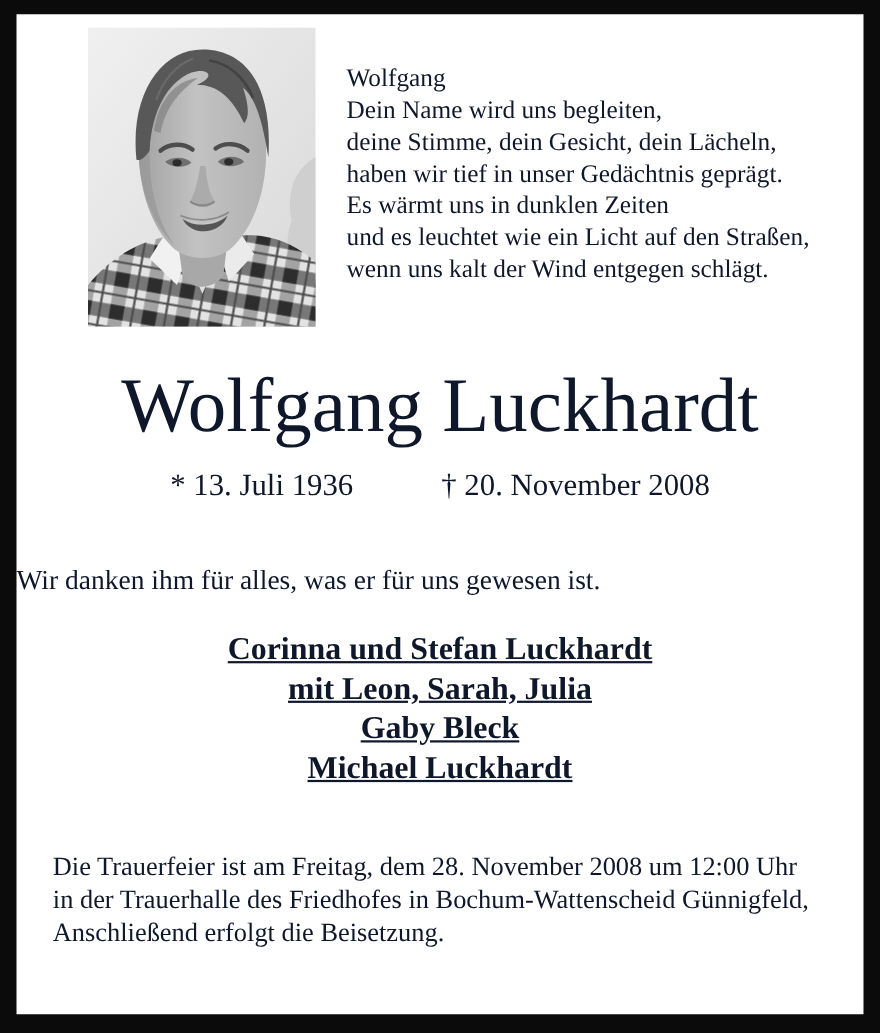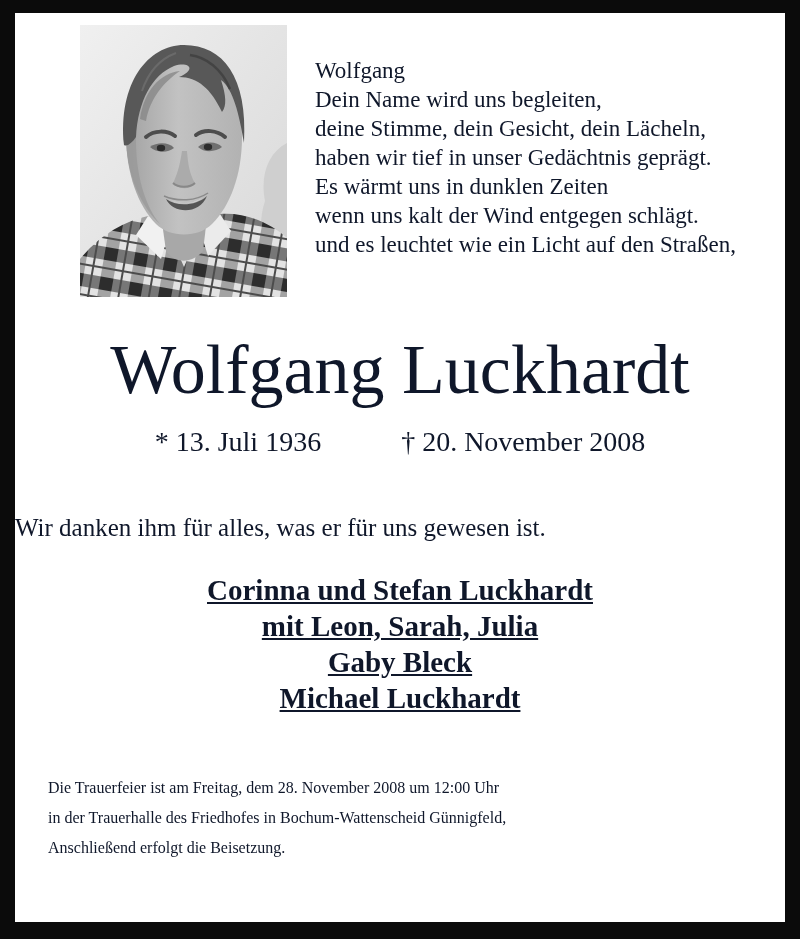--- a/index.html
+++ b/index.html
@@ -81,21 +81,21 @@
     text-align: center;
     font-size: 29px;
     font-weight: bold;
     line-height: 36px;
     text-decoration: underline;
   }
   .funeral {
     position: absolute;
     left: 48px;
     top: 773px;
-    font-size: 16px;
+    font-size: 24px;
     line-height: 30px;
     white-space: nowrap;
   }
 </style>
 </head>
 <body>
 
 <div class="page">
 
   <div class="frame"></div>
@@ -146,22 +146,22 @@
       <path d="M84,171 C98,177 116,176 128,168" stroke="#7d7d7d" stroke-width="1.5" fill="none" opacity="0.8"></path>
     </svg>
   </div>
 
   <div class="poem">
     <div>Wolfgang</div>
     <div>Dein Name wird uns begleiten,</div>
     <div>deine Stimme, dein Gesicht, dein Lächeln,</div>
     <div>haben wir tief in unser Gedächtnis geprägt.</div>
     <div>Es wärmt uns in dunklen Zeiten</div>
+    <div>und es leuchtet wie ein Licht auf den Straßen,</div>
     <div>wenn uns kalt der Wind entgegen schlägt.</div>
-    <div>und es leuchtet wie ein Licht auf den Straßen,</div>
   </div>
 
   <div class="deceased-name">Wolfgang Luckhardt</div>
 
   <div class="dates">
     <span>* 13. Juli 1936</span>
     <span>† 20. November 2008</span>
   </div>
 
   <div class="thanks">Wir danken ihm für alles, was er für uns gewesen ist.</div>

